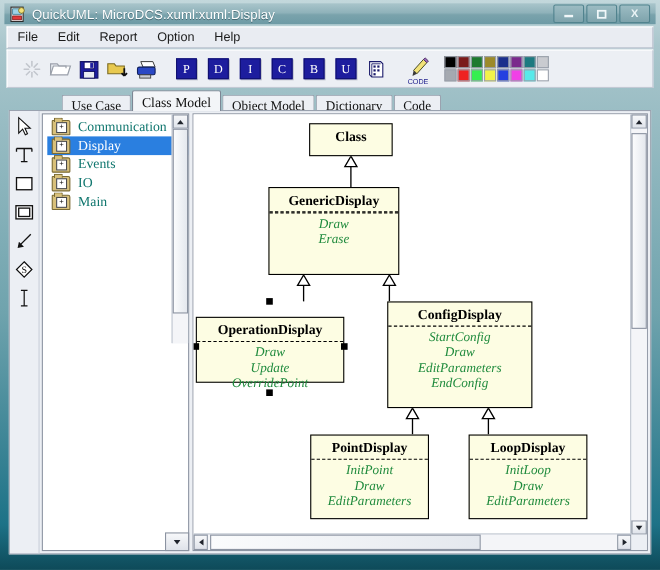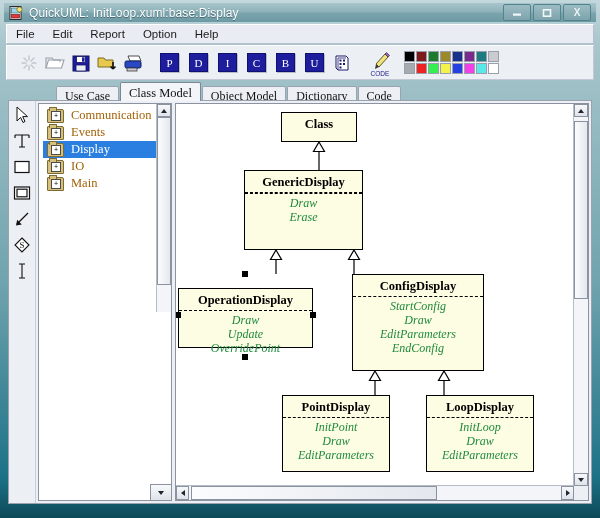--- a/index.html
+++ b/index.html
@@ -84,21 +84,21 @@
   }
   .tool{width:20px;height:20px;position:relative;}
   
   .treepanel{
     width:134px;background:#ffffff;border:1px solid #8b93a1;margin:2px 0 2px 2px;
     box-sizing:border-box;position:relative;flex:none;
   }
   .tree{padding:3px 0 0 4px;}
   .tree-row{display:flex;align-items:center;height:17px;padding-left:4px;}
   .tree-row .label{
-    font-family:"Liberation Serif",serif;font-size:12.5px;color:#a16207;padding:0 4px;line-height:15px;
+    font-family:"Liberation Serif",serif;font-size:12.5px;color:#0f766e;padding:0 4px;line-height:15px;
   }
   .tree-row.sel{background:#2a7fe0;}
   .tree-row.sel .label{color:#ffffff;width:100%;}
   .folder{
     width:15px;height:12px;flex:none;margin-right:3px;position:relative;
     background:#d8c07a;border:1px solid #7a6a33;border-radius:1px 2px 1px 1px;
   }
   .folder:before{
     content:"";position:absolute;left:1px;top:-3px;width:6px;height:3px;
     background:#d8c07a;border:1px solid #7a6a33;border-bottom:none;border-radius:1px 1px 0 0;
@@ -157,21 +157,21 @@
 
   <div class="titlebar">
     <div class="title-icon">
       <svg width="16" height="16" viewBox="0 0 16 16">
         <rect x="2" y="1.5" width="11" height="13" fill="#ffffff" stroke="#2b2b2b" stroke-width="1"></rect>
         <rect x="3.5" y="3" width="8" height="5" fill="#9fd4e8" stroke="#2b6f86" stroke-width=".7"></rect>
         <rect x="3.5" y="9.5" width="8" height="3.5" fill="#e03a3a" stroke="#7a1414" stroke-width=".7"></rect>
         <circle cx="11.5" cy="4.5" r="2.6" fill="#f2e27a" stroke="#6b5d14" stroke-width=".7"></circle>
       </svg>
     </div>
-    <span class="title-text">QuickUML: InitLoop.xuml:base:Display</span>
+    <span class="title-text">QuickUML: MicroDCS.xuml:xuml:Display</span>
     <div class="win-btns">
       <div class="win-btn">
         <svg width="12" height="10" viewBox="0 0 12 10">
             <rect x="2" y="5.5" width="8" height="2.2" fill="#f0f7f9"></rect>
           </svg>
       </div>
       <div class="win-btn">
         <svg width="12" height="10" viewBox="0 0 12 10">
             <rect x="2.5" y="1.8" width="7" height="6.4" fill="none" stroke="#f0f7f9" stroke-width="1.6"></rect>
           </svg>
@@ -341,31 +341,31 @@
     </div>
 
     <div class="treepanel">
       <div class="tree">
         <div class="tree-row">
           <div class="folder">
               <div class="plus">+</div>
             </div>
           <div class="label">Communication</div>
         </div>
+        <div class="tree-row sel">
+          <div class="folder">
+              <div class="plus">+</div>
+            </div>
+          <div class="label">Display</div>
+        </div>
         <div class="tree-row">
           <div class="folder">
               <div class="plus">+</div>
             </div>
           <div class="label">Events</div>
-        </div>
-        <div class="tree-row sel">
-          <div class="folder">
-              <div class="plus">+</div>
-            </div>
-          <div class="label">Display</div>
         </div>
         <div class="tree-row">
           <div class="folder">
               <div class="plus">+</div>
             </div>
           <div class="label">IO</div>
         </div>
         <div class="tree-row">
           <div class="folder">
               <div class="plus">+</div>

